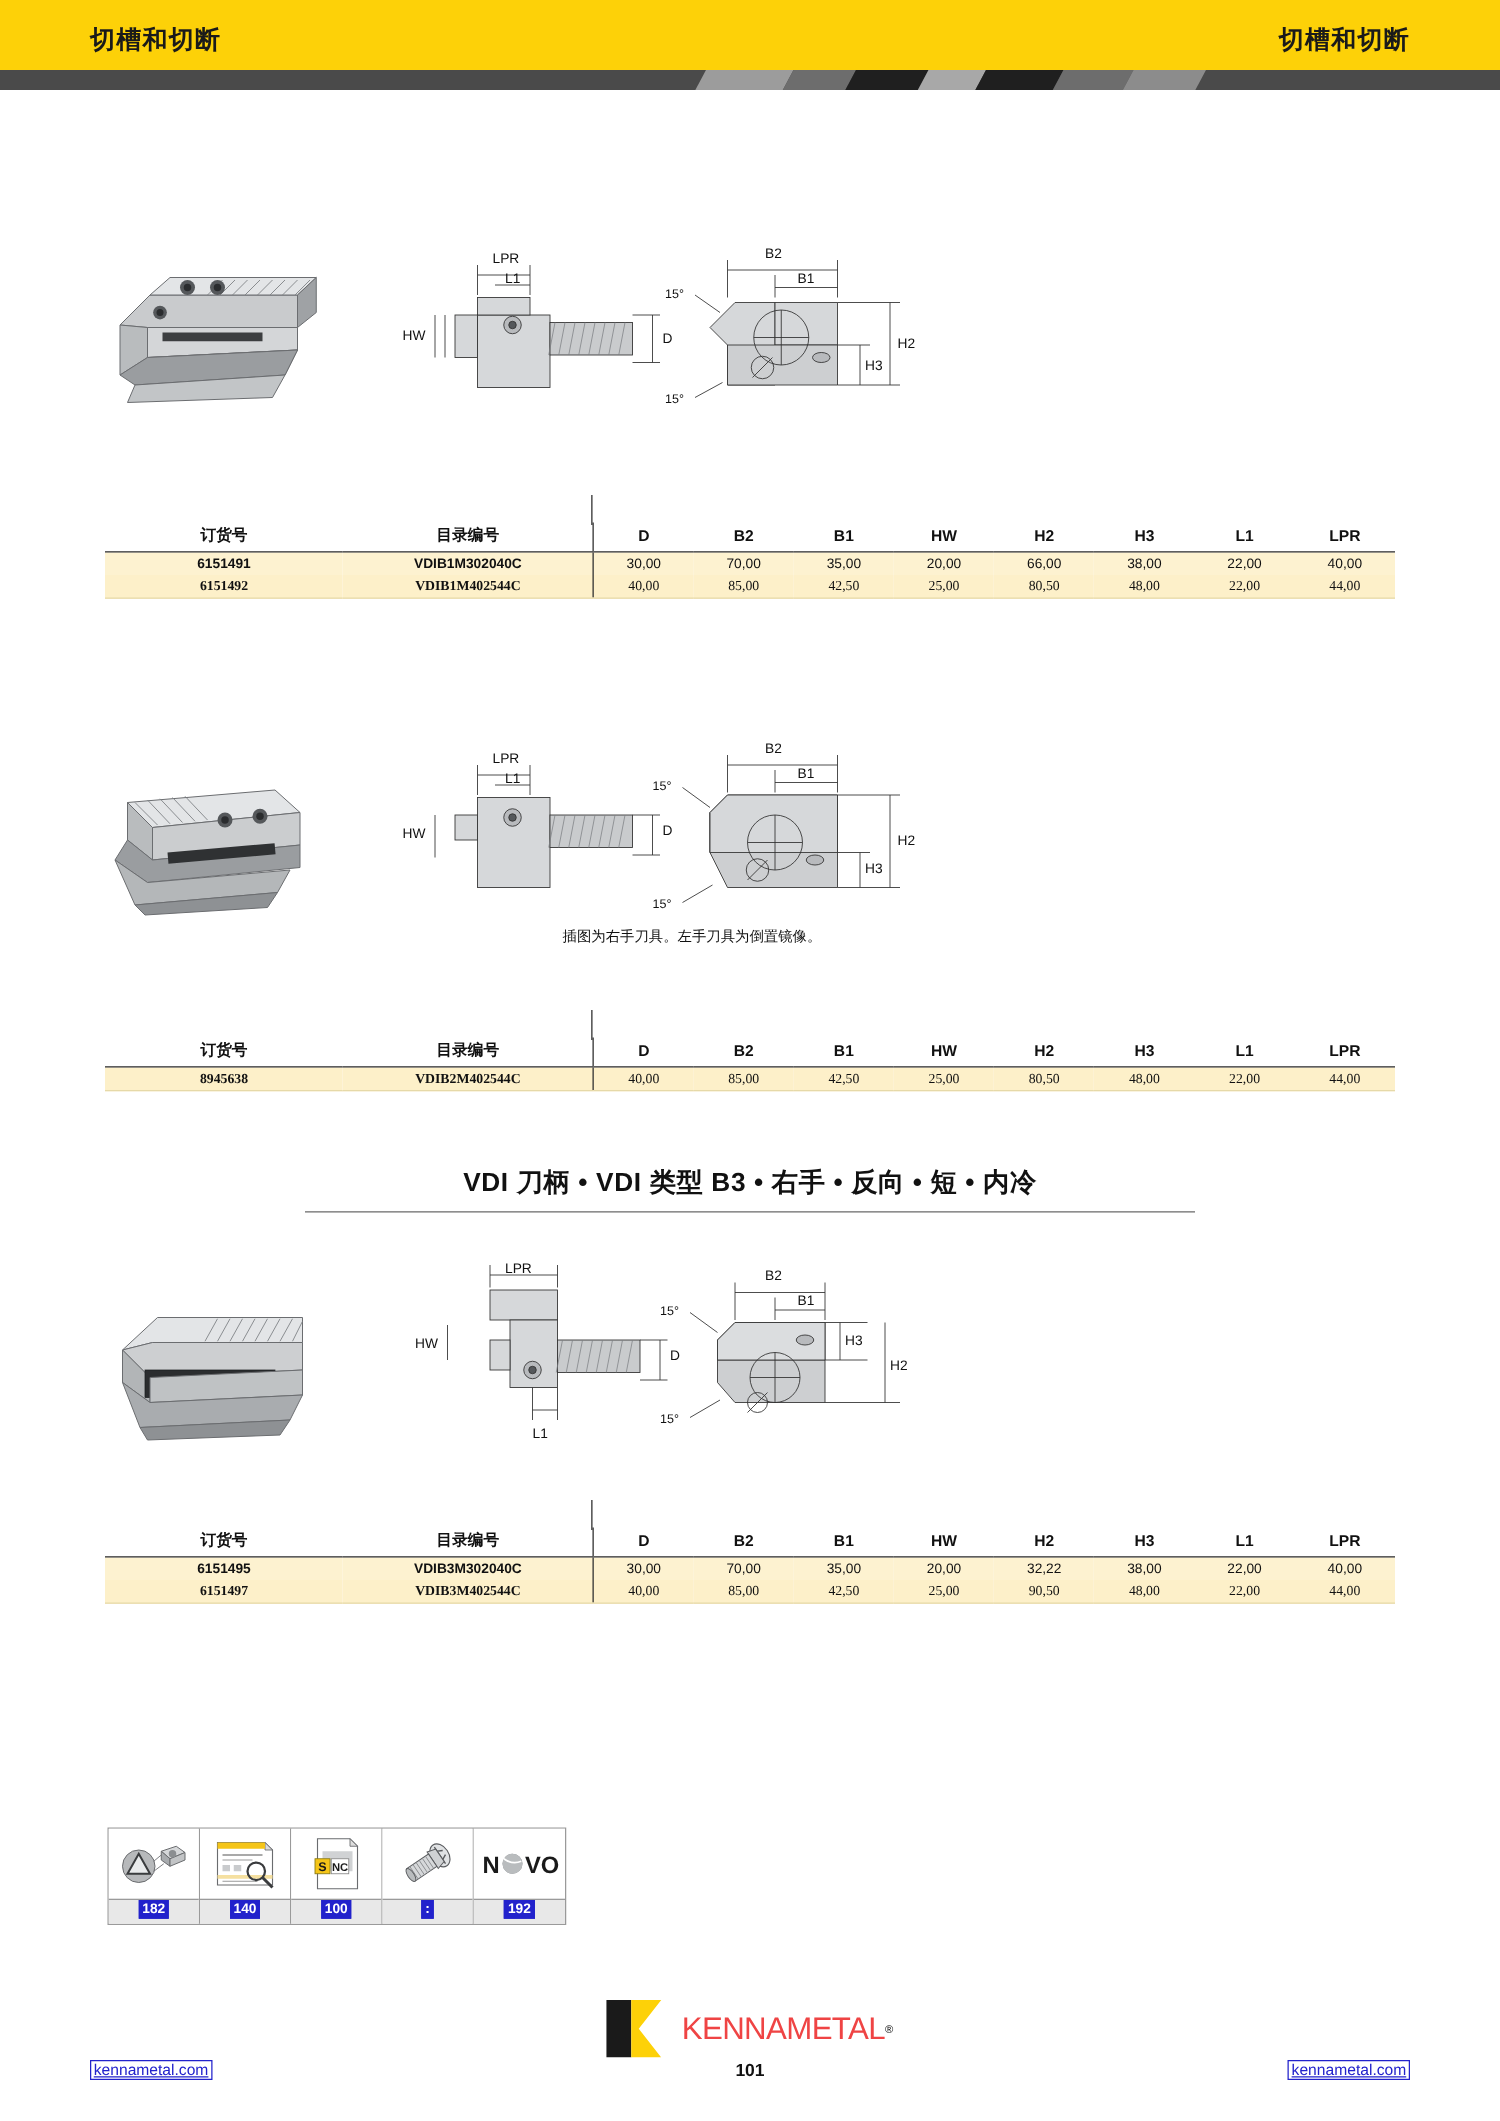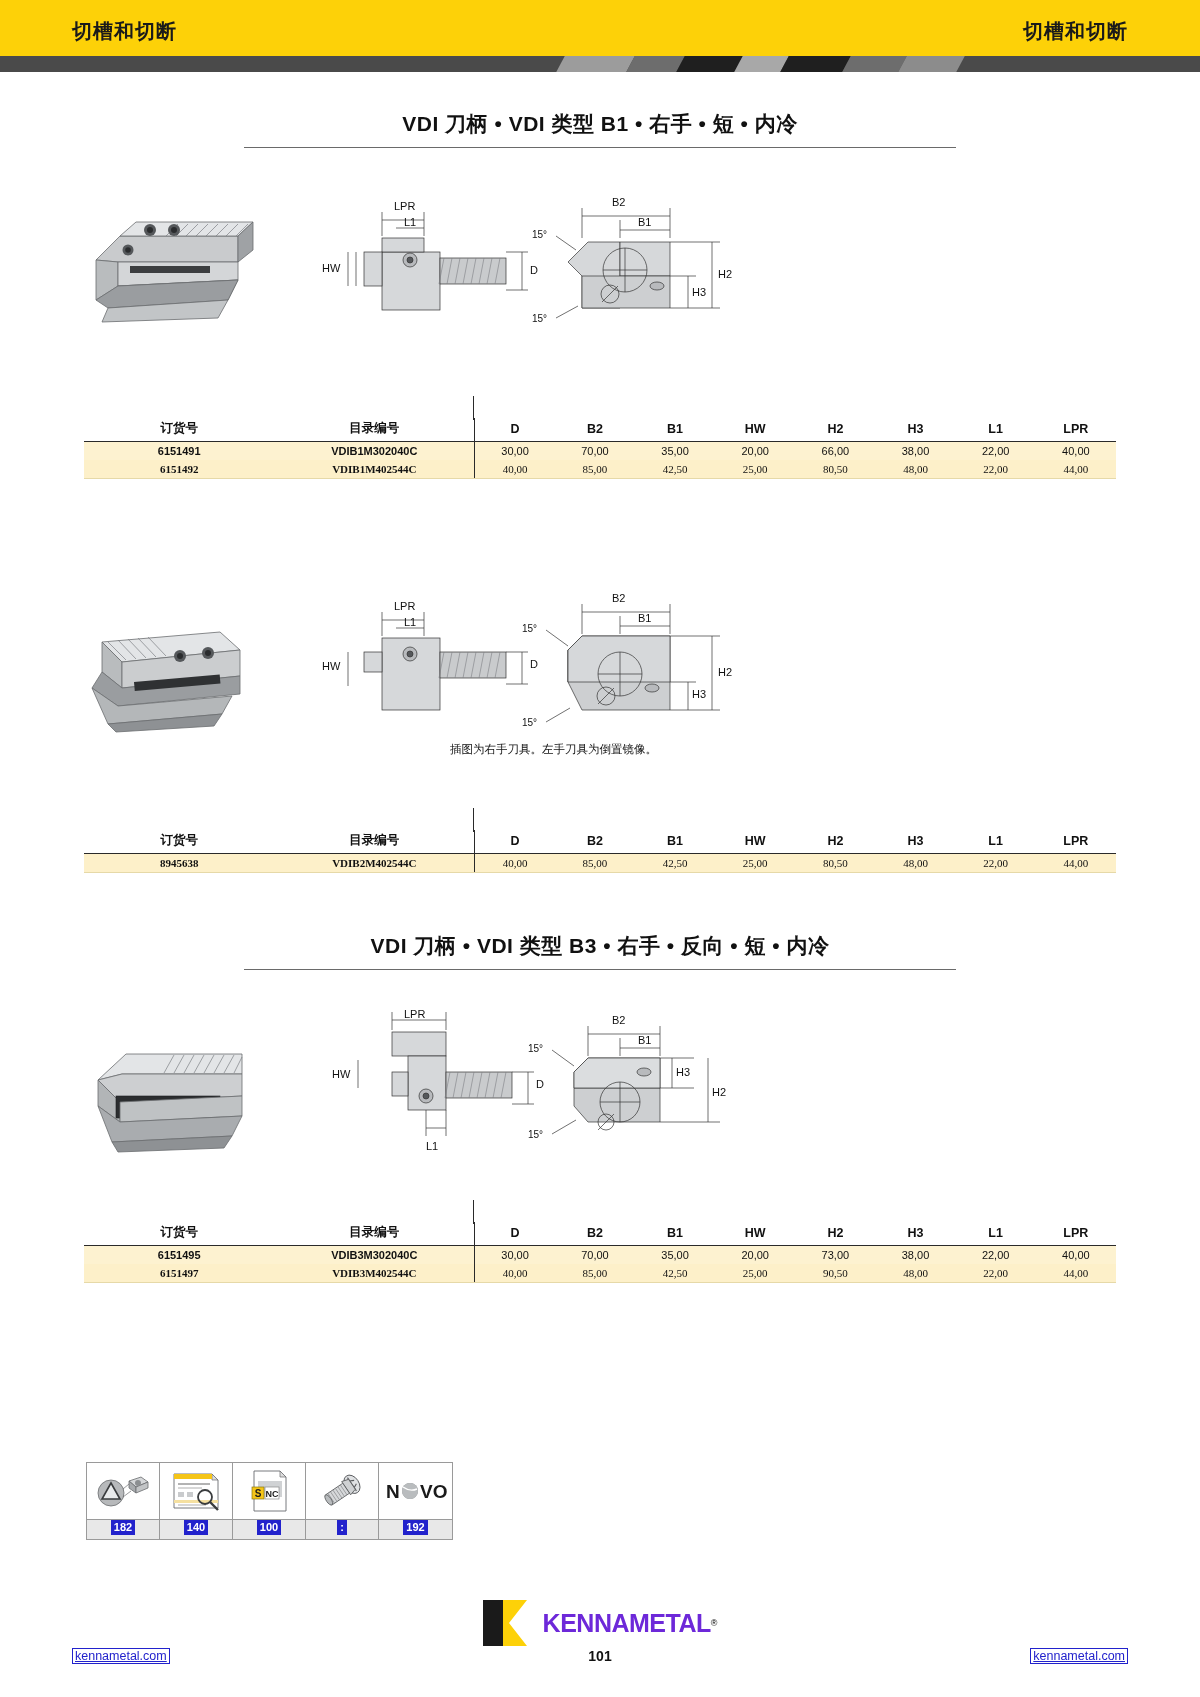--- a/index.html
+++ b/index.html
@@ -115,21 +115,21 @@
     border: 1px solid #2222cc;
   }
 
   
   .logo {
     position: absolute; left: 0; right: 0; top: 1600px;
     display: flex; align-items: center; justify-content: center;
   }
   .logo-mark { margin-right: 4px; }
   .logo-text {
-    font-size: 25px; font-weight: bold; color: #6d28d9;
+    font-size: 25px; font-weight: normal; color: #ef4444;
     letter-spacing: -0.5px;
   }
   .logo-reg { font-size: 9px; vertical-align: super; }
   .pagenum {
     position: absolute; left: 0; right: 0; top: 1648px;
     text-align: center; font-size: 14px;
     font-weight: bold; color: #111;
   }
   .weblink {
     position: absolute; top: 1648px;
@@ -157,24 +157,20 @@
   <div class="stripe-band">
     <div class="stripe" style="left:560px;width:70px;background:#9c9c9c;"></div>
     <div class="stripe" style="left:630px;width:50px;background:#6d6d6d;"></div>
     <div class="stripe" style="left:680px;width:58px;background:#1f1f1f;"></div>
     <div class="stripe" style="left:738px;width:46px;background:#a8a8a8;"></div>
     <div class="stripe" style="left:784px;width:62px;background:#1f1f1f;"></div>
     <div class="stripe" style="left:846px;width:56px;background:#6d6d6d;"></div>
     <div class="stripe" style="left:902px;width:58px;background:#8c8c8c;"></div>
   </div>
 
-  <div class="section" style="top:110px;">
-    <div class="sec-title">VDI 刀柄 • VDI 类型 B1 • 右手 • 短 • 内冷</div>
-    <div class="sec-rule"></div>
-  </div>
 
   <div class="figzone" style="position:absolute;top:190px;height:180px;">
 
     <svg class="photo" style="left:78px;top:10px;" width="185" height="130" viewBox="0 0 185 130">
       <polygon points="18,60 42,36 160,36 160,62 40,62" fill="#c9cbcd" stroke="#6b6d70" stroke-width="0.8"></polygon>
       <polygon points="42,36 160,36 175,22 58,22" fill="#e3e5e7" stroke="#6b6d70" stroke-width="0.8"></polygon>
       <polygon points="160,36 175,22 175,50 160,62" fill="#9fa2a5" stroke="#6b6d70" stroke-width="0.8"></polygon>
 
       <g stroke="#7d8084" stroke-width="0.7">
         <line x1="100" y1="24" x2="88" y2="36"></line>
@@ -516,21 +512,21 @@
         </tr>
       </thead>
       <tbody>
         <tr class="r0">
           <td class="ord">6151495</td>
           <td class="cat">VDIB3M302040C</td>
           <td class="dim sep">30,00</td>
           <td class="dim">70,00</td>
           <td class="dim">35,00</td>
           <td class="dim">20,00</td>
-          <td class="dim">73,00</td>
+          <td class="dim">32,22</td>
           <td class="dim">38,00</td>
           <td class="dim">22,00</td>
           <td class="dim">40,00</td>
         </tr>
         <tr class="r1">
           <td class="ord">6151497</td>
           <td class="cat">VDIB3M402544C</td>
           <td class="dim sep">40,00</td>
           <td class="dim">85,00</td>
           <td class="dim">42,50</td>

